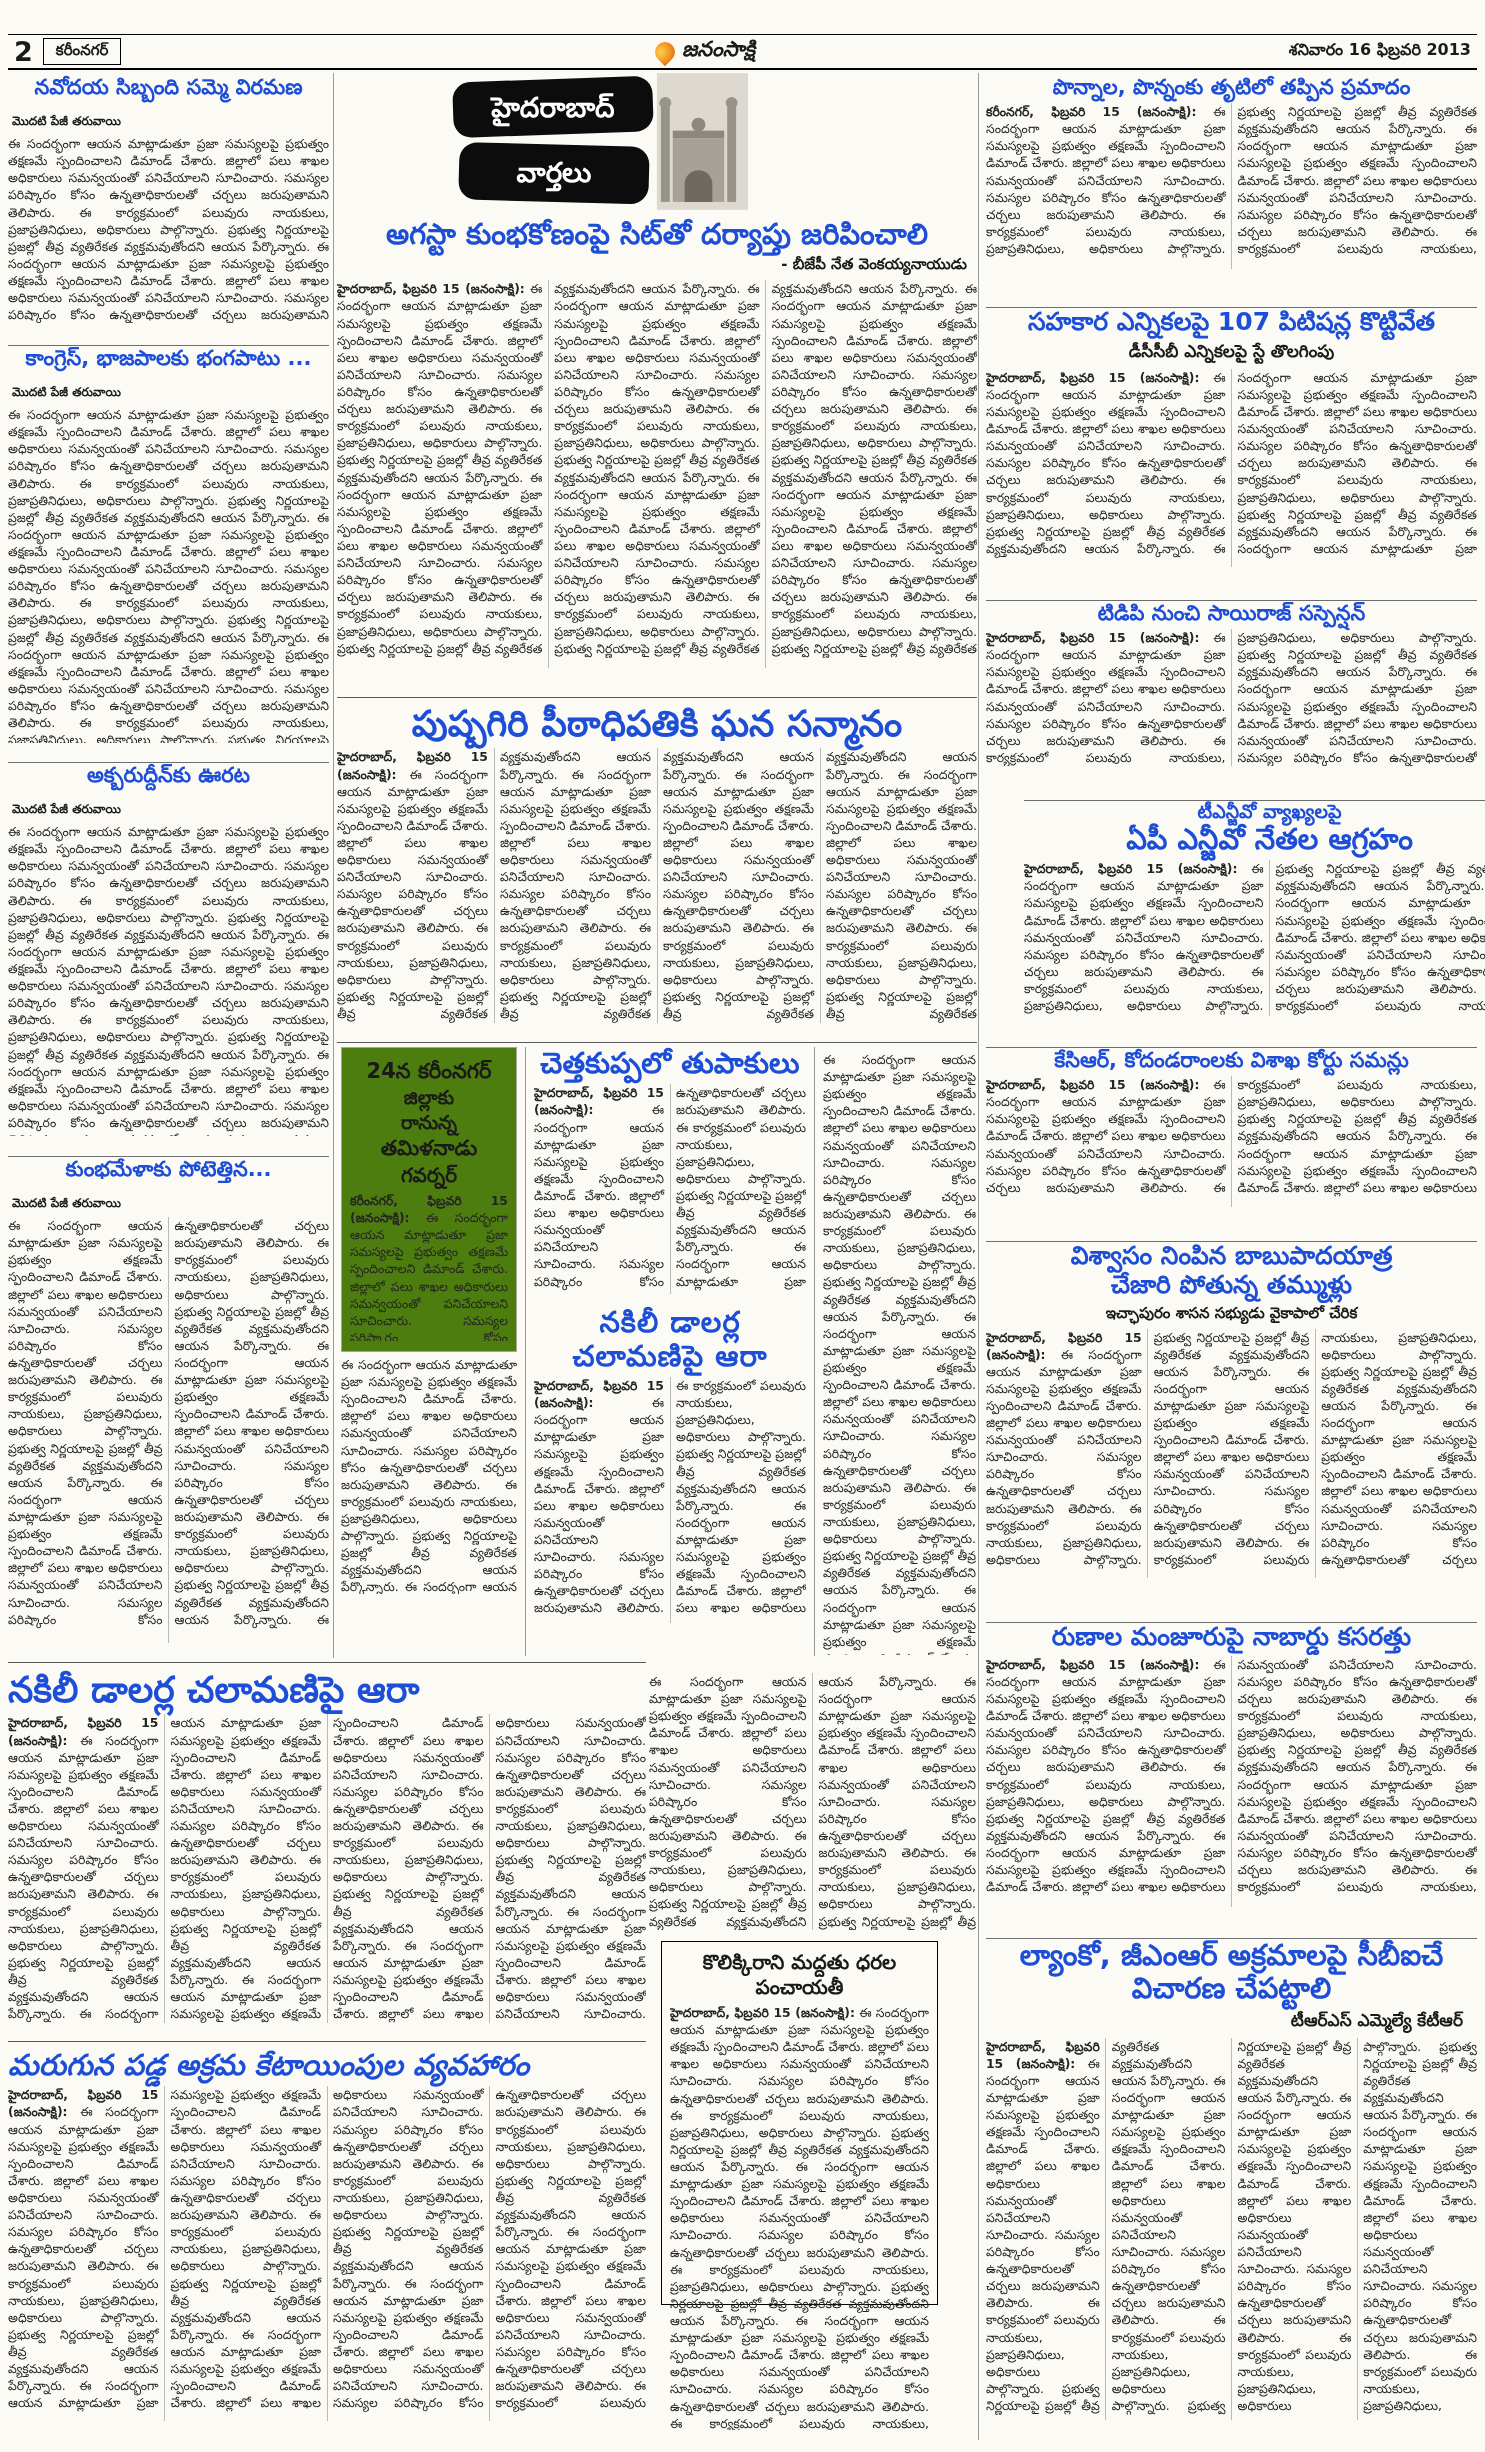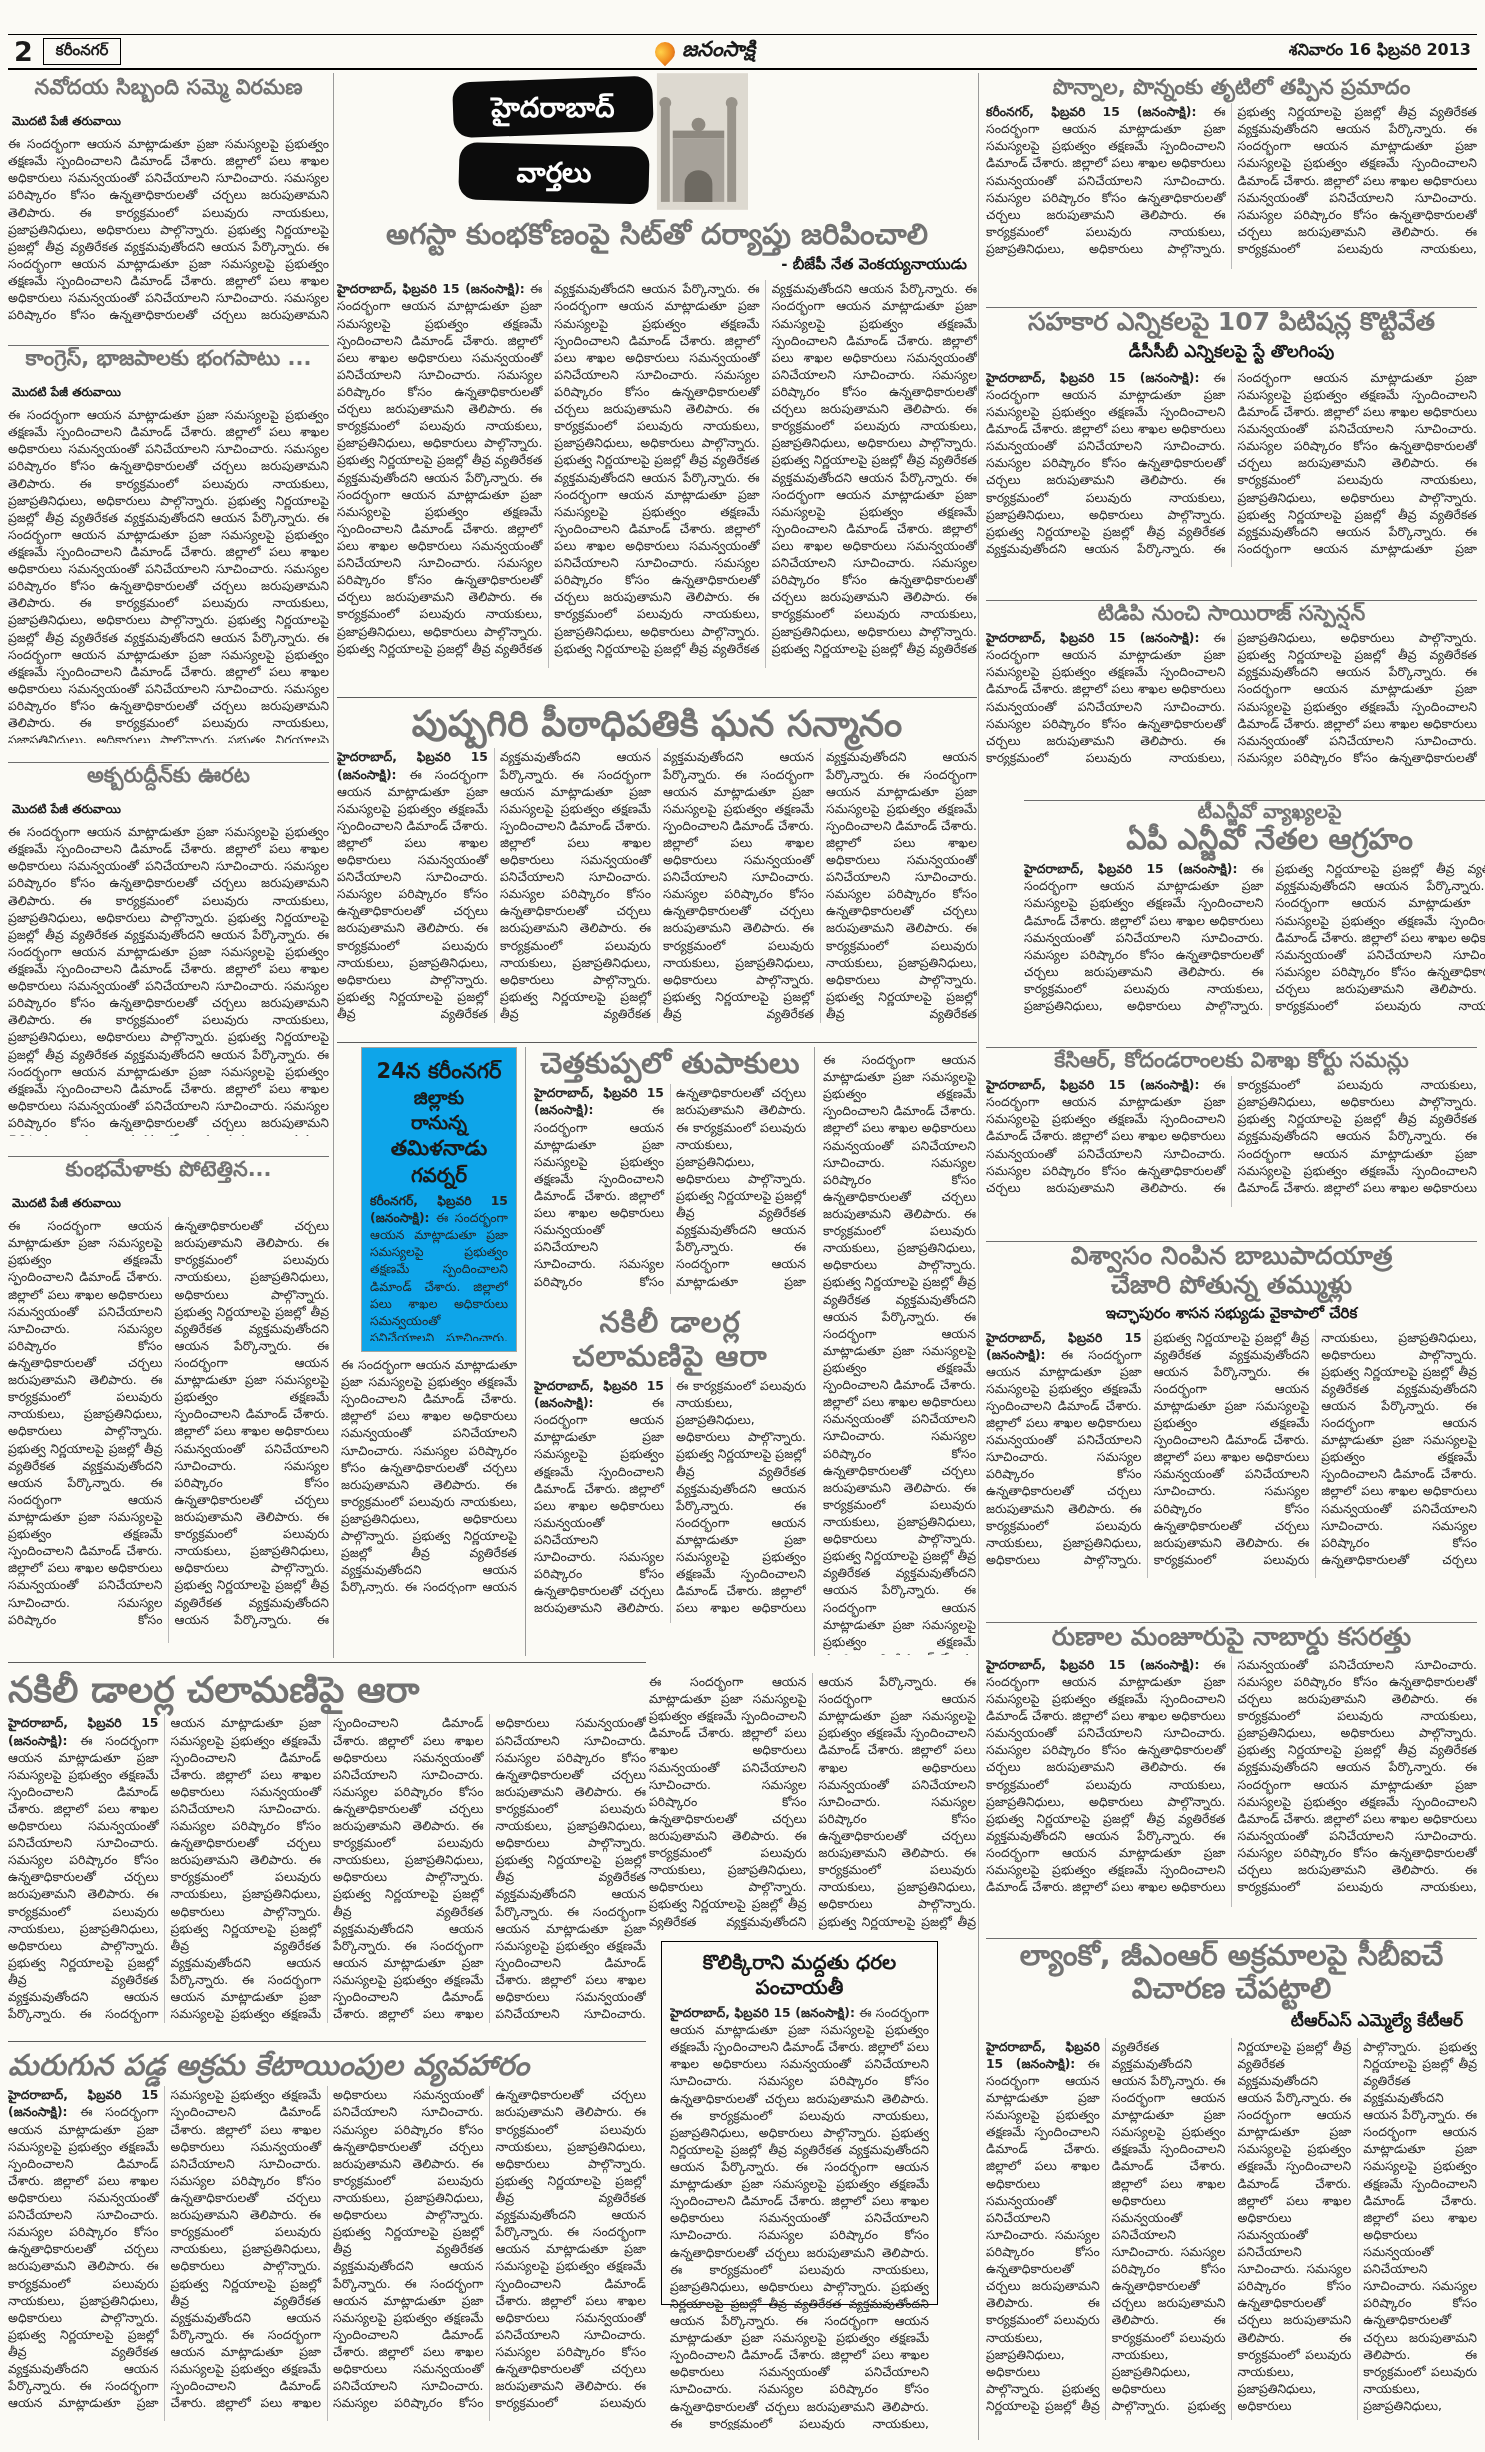--- a/index.html
+++ b/index.html
@@ -14,40 +14,40 @@
   .header { display:flex; align-items:center; justify-content:space-between;
     border-top:1px solid #000; border-bottom:2px solid #000; padding:2px 6px; background:#fbfaf5; }
   .hgroup { display:flex; align-items:center; gap:10px; }
   .pagenum { font-size:27px; font-weight:bold; line-height:1; }
   .edition-box { border:1px solid #000; padding:2px 12px; font-weight:bold; font-size:15px; }
   .brand { display:flex; align-items:center; gap:7px; font-weight:bold; font-size:21px; font-style:italic; }
   .flame { width:20px; height:20px; border-radius:50% 50% 50% 0;
     background:radial-gradient(circle at 35% 35%, #ffd24a, #f08a1d 60%, #c8531a); transform:rotate(-45deg); }
   .hdate { font-size:16px; font-weight:bold; }
   
-  .article h2 { font-weight:bold; text-align:center; line-height:1.15; color:#737373; }
+  .article h2 { font-weight:bold; text-align:center; line-height:1.15; color:#1d4ed8; }
   .size-s  { font-size:21px; }
   .size-m  { font-size:25px; }
   .size-l  { font-size:29px; }
   .size-xl { font-size:36px; }
   .thinhead { font-weight:500; letter-spacing:1px; }
   .ital { font-style:italic; }
   .cont { font-weight:bold; font-size:12px; margin:15px 0 2px 4px; }
   .subhead { text-align:center; font-weight:bold; font-size:17px; margin:4px 0; }
   .subhead.right { text-align:right; padding-right:14px; }
   .byline { text-align:right; font-weight:bold; font-size:15px; margin:4px 10px 4px 0; }
   .body { text-align:justify; font-size:12.4px; line-height:1.38; overflow:hidden; color:#242424; margin-top:4px; }
   .cols-2 { column-count:2; column-gap:12px; column-rule:1px solid #b9b9b9; }
   .cols-3 { column-count:3; column-gap:12px; column-rule:1px solid #b9b9b9; }
   .cols-4 { column-count:4; column-gap:12px; column-rule:1px solid #b9b9b9; }
   .dateline { font-weight:bold; }
   .rule-top { border-top:1px solid #6d6d6d; padding-top:0; }
   .vrule { position:absolute; width:1px; background:#9a9a9a; }
   .hrule { position:absolute; height:1px; background:#5a5a5a; }
-  .graybox { background:#0ea5e9; border:1px solid #a8a49c; padding:10px 8px; text-align:center;margin-left:20px; }
+  .graybox { background:#4d7c0f; border:1px solid #a8a49c; padding:10px 8px; text-align:center; }
   .graybox .bl { font-weight:bold; line-height:1.3; }
   .blackbox-border { border:1px solid #000; padding:8px; }
   .boxhead { text-align:center; font-weight:bold; font-size:20px; line-height:1.25; margin-bottom:4px; }
 </style>
 </head>
 <body>
 
 <div class="abs header" style="left:8px;top:34px;width:1469px;height:36px;">
   <div class="hgroup">
     <span class="pagenum">2</span>

